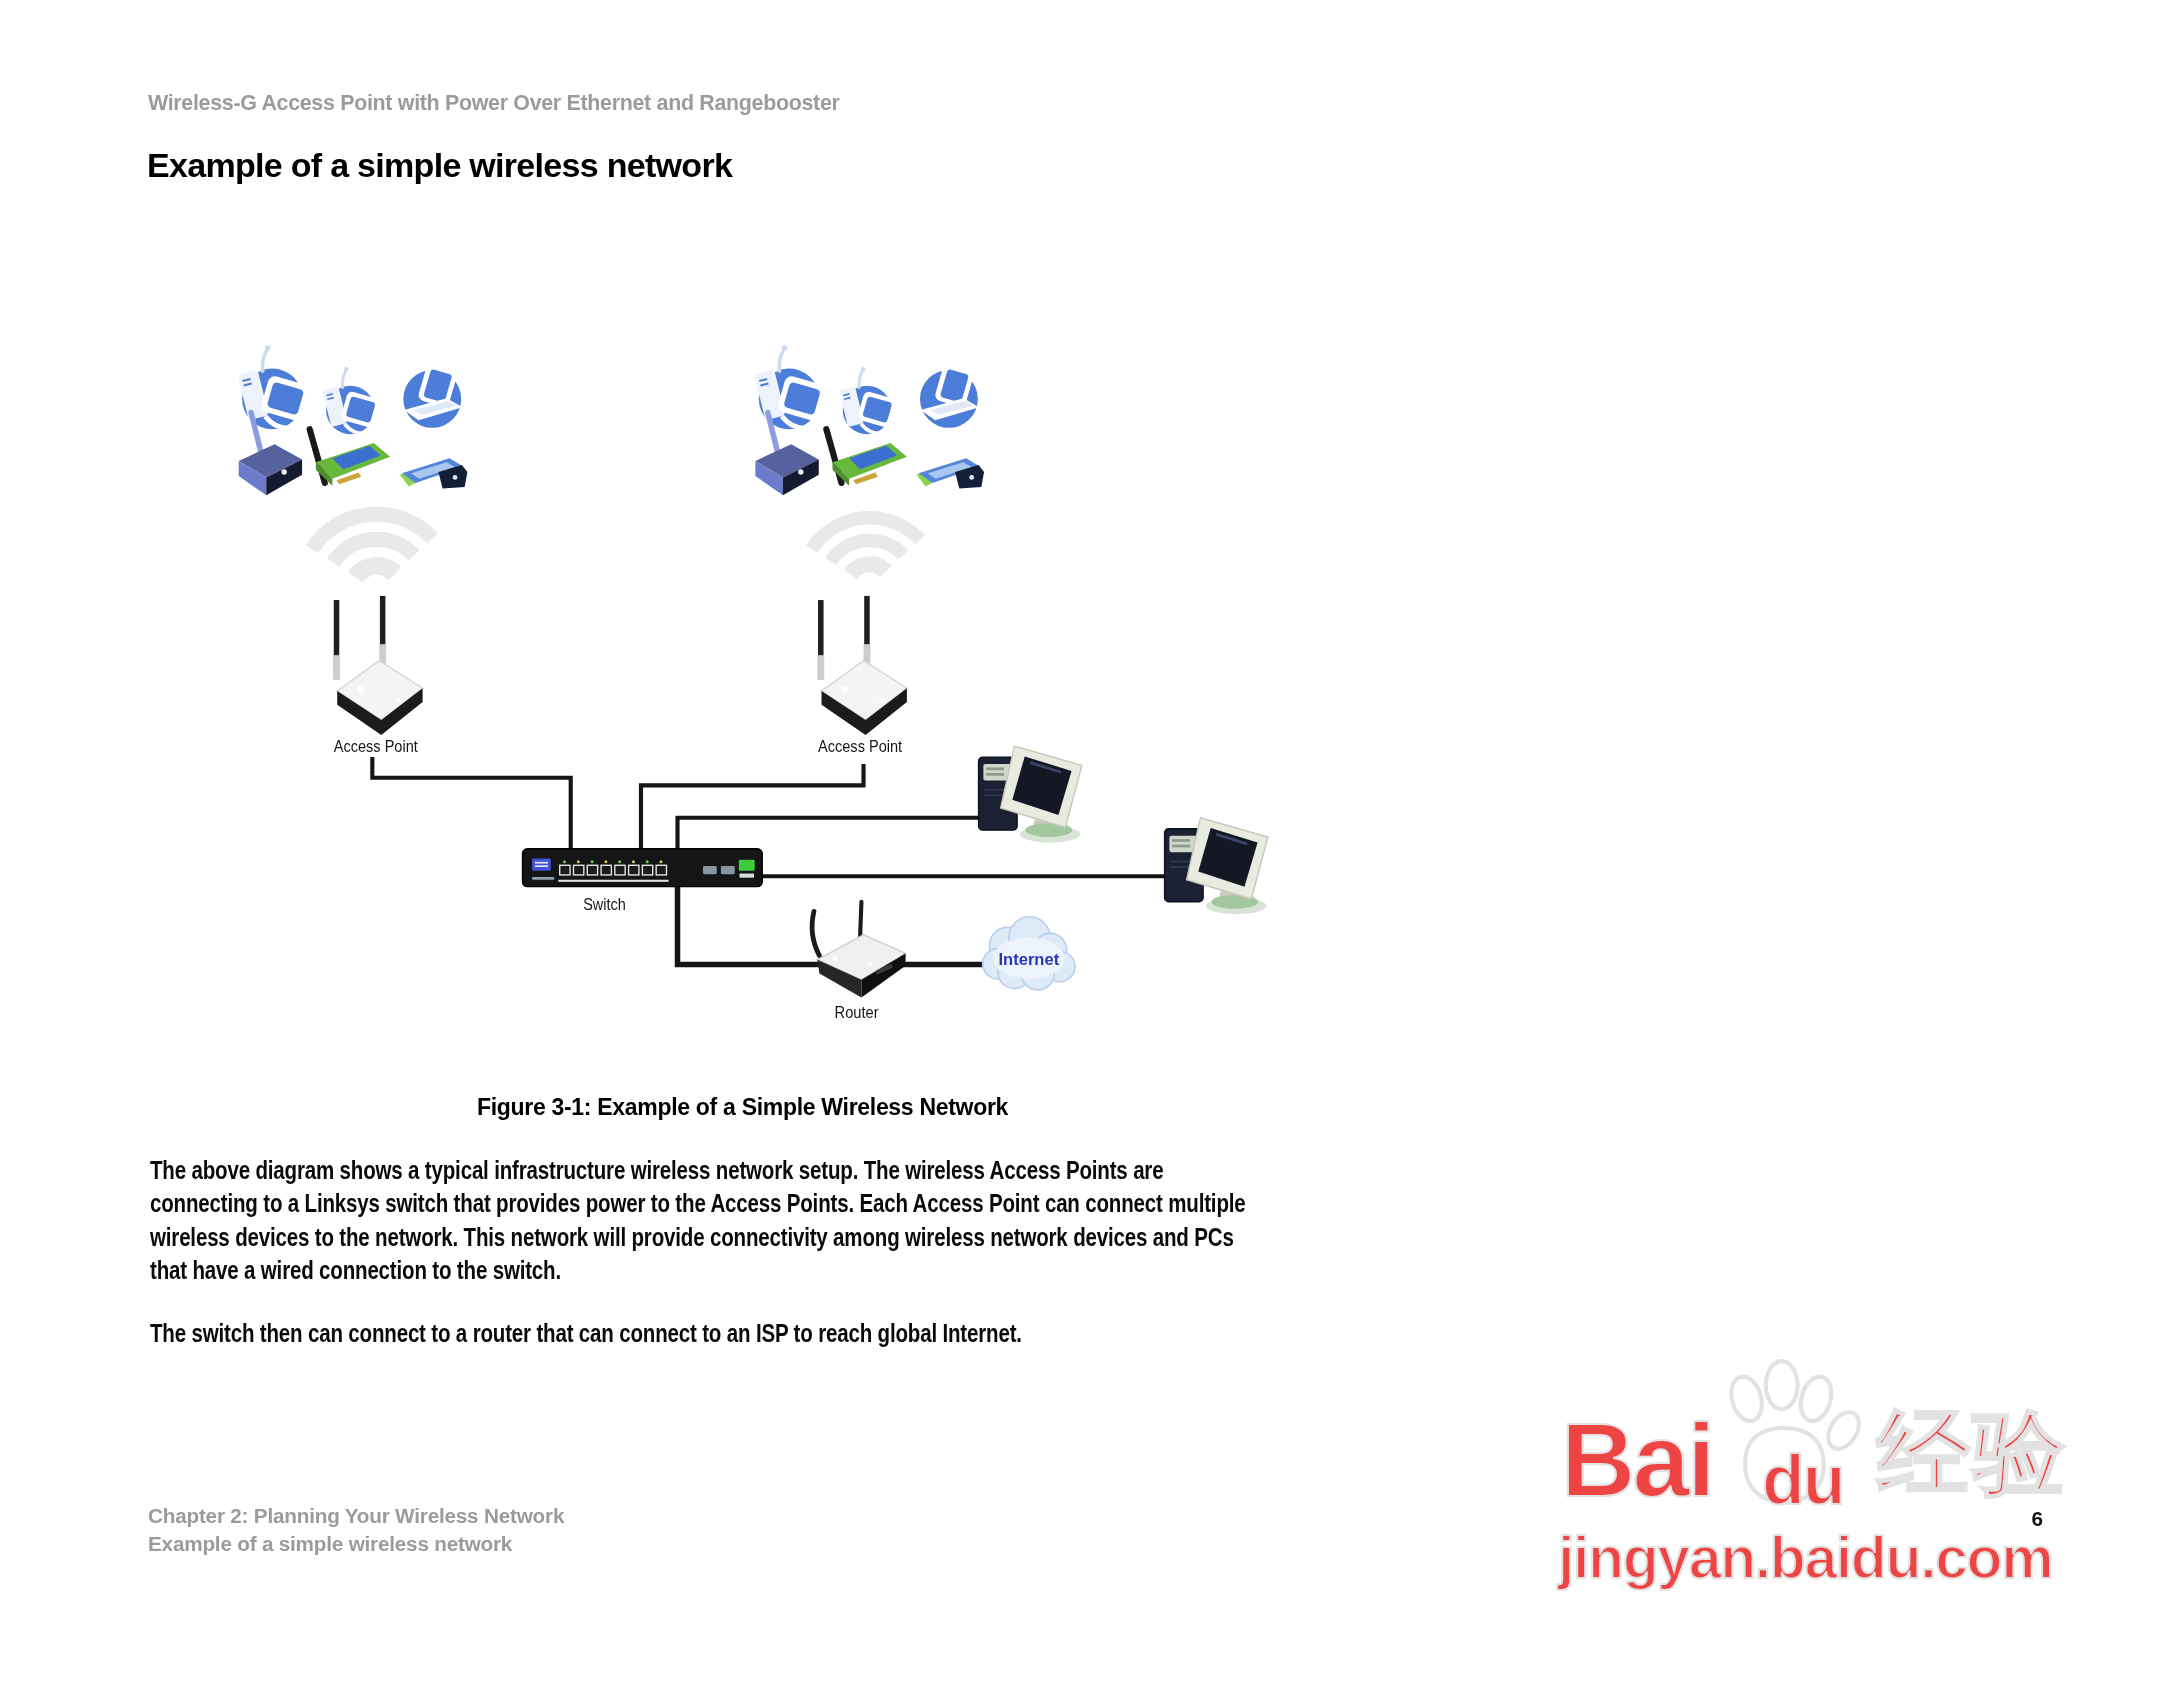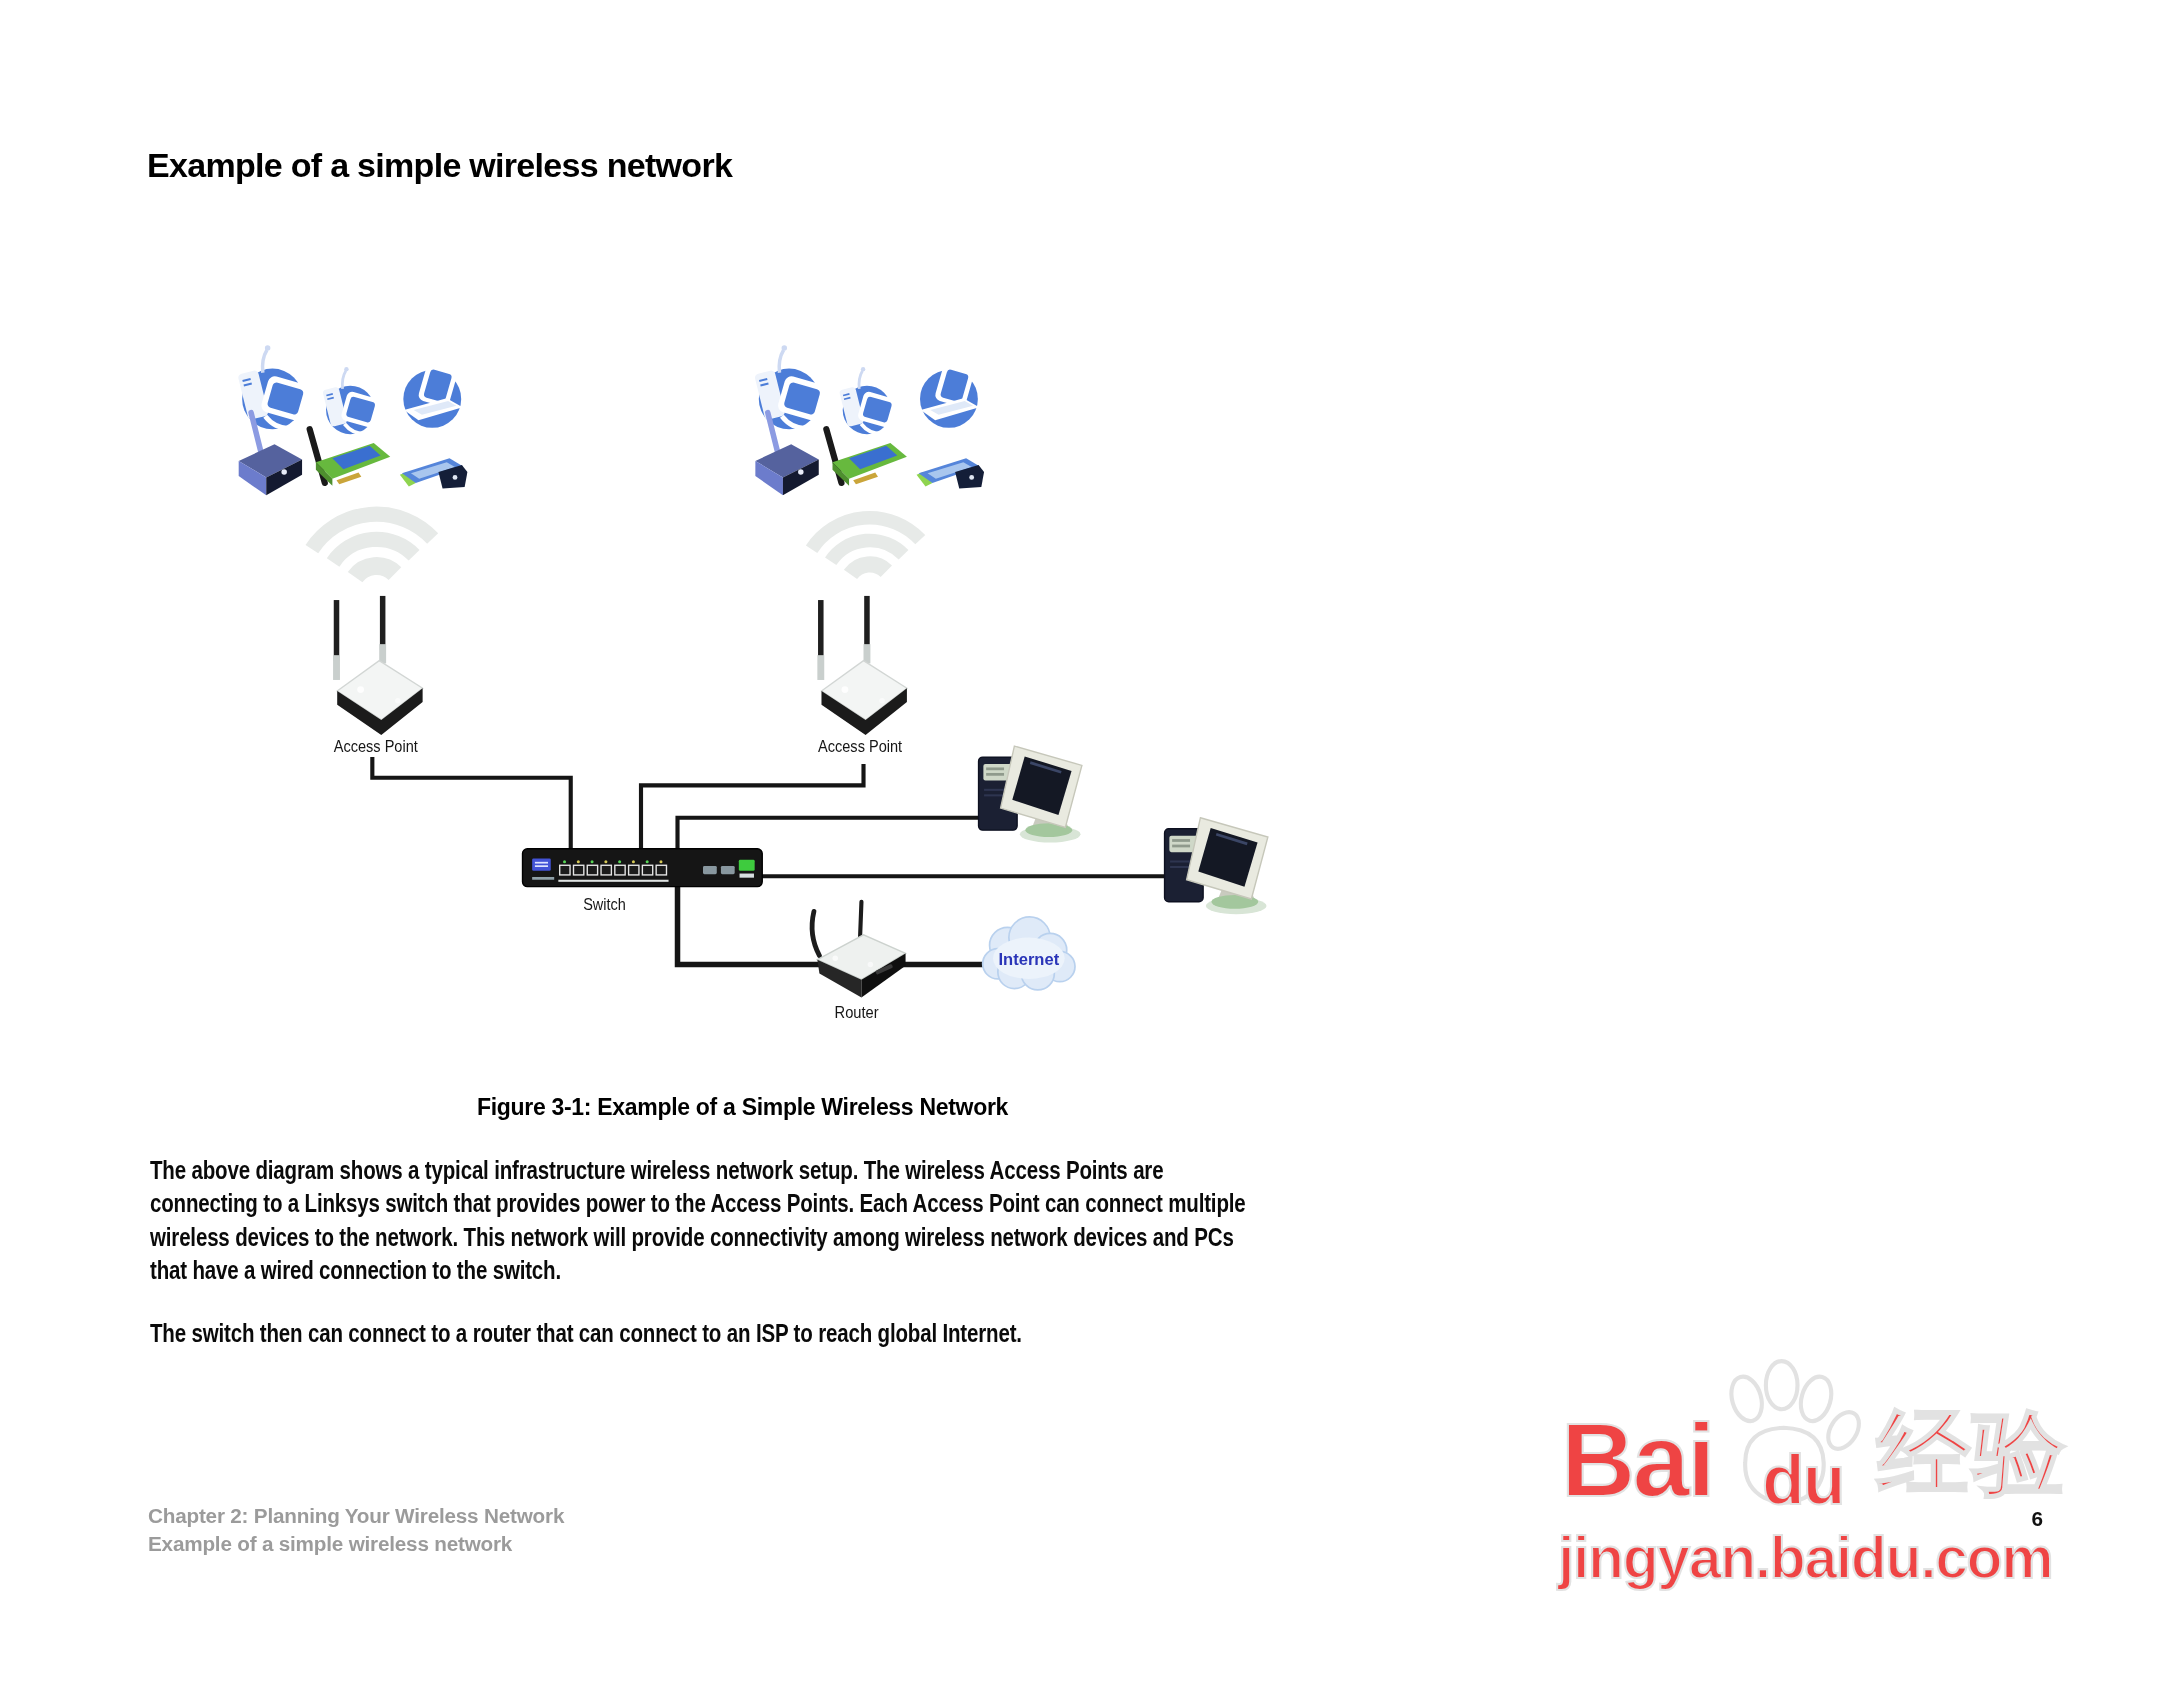--- a/index.html
+++ b/index.html
@@ -68,20 +68,21 @@
   .wm-du{left:208px;top:77px;font-size:70px;letter-spacing:-2.1px;}
   .wm-cn{left:323px;top:27.6px;font-size:93px;letter-spacing:2.8px;text-align:center;}
   .wm-url{left:4.1px;top:161px;font-size:59px;letter-spacing:-1.4px;text-align:right;}
   .wm-paw{position:absolute;left:150px;top:-4.1px;}
 </style>
 </head>
 <body>
 
 <div class="page">
 
+  <div class="doc-header">Wireless-G Access Point with Power Over Ethernet and Rangebooster</div>
   <div class="doc-title">Example of a simple wireless network</div>
 
   <div class="diagram">
   <svg width="1116" height="731" viewBox="300 480 1620 1060" xmlns="http://www.w3.org/2000/svg">
     <defs>
 
       <g id="pcIcon">
         <circle cx="395" cy="578" r="44" fill="#4c7dd8"></circle>
         <path d="M381,540 q-2,-20 6,-33" stroke="#cdd9f2" stroke-width="5" fill="none"></path>
         <circle cx="388" cy="504" r="4" fill="#cdd9f2"></circle>

